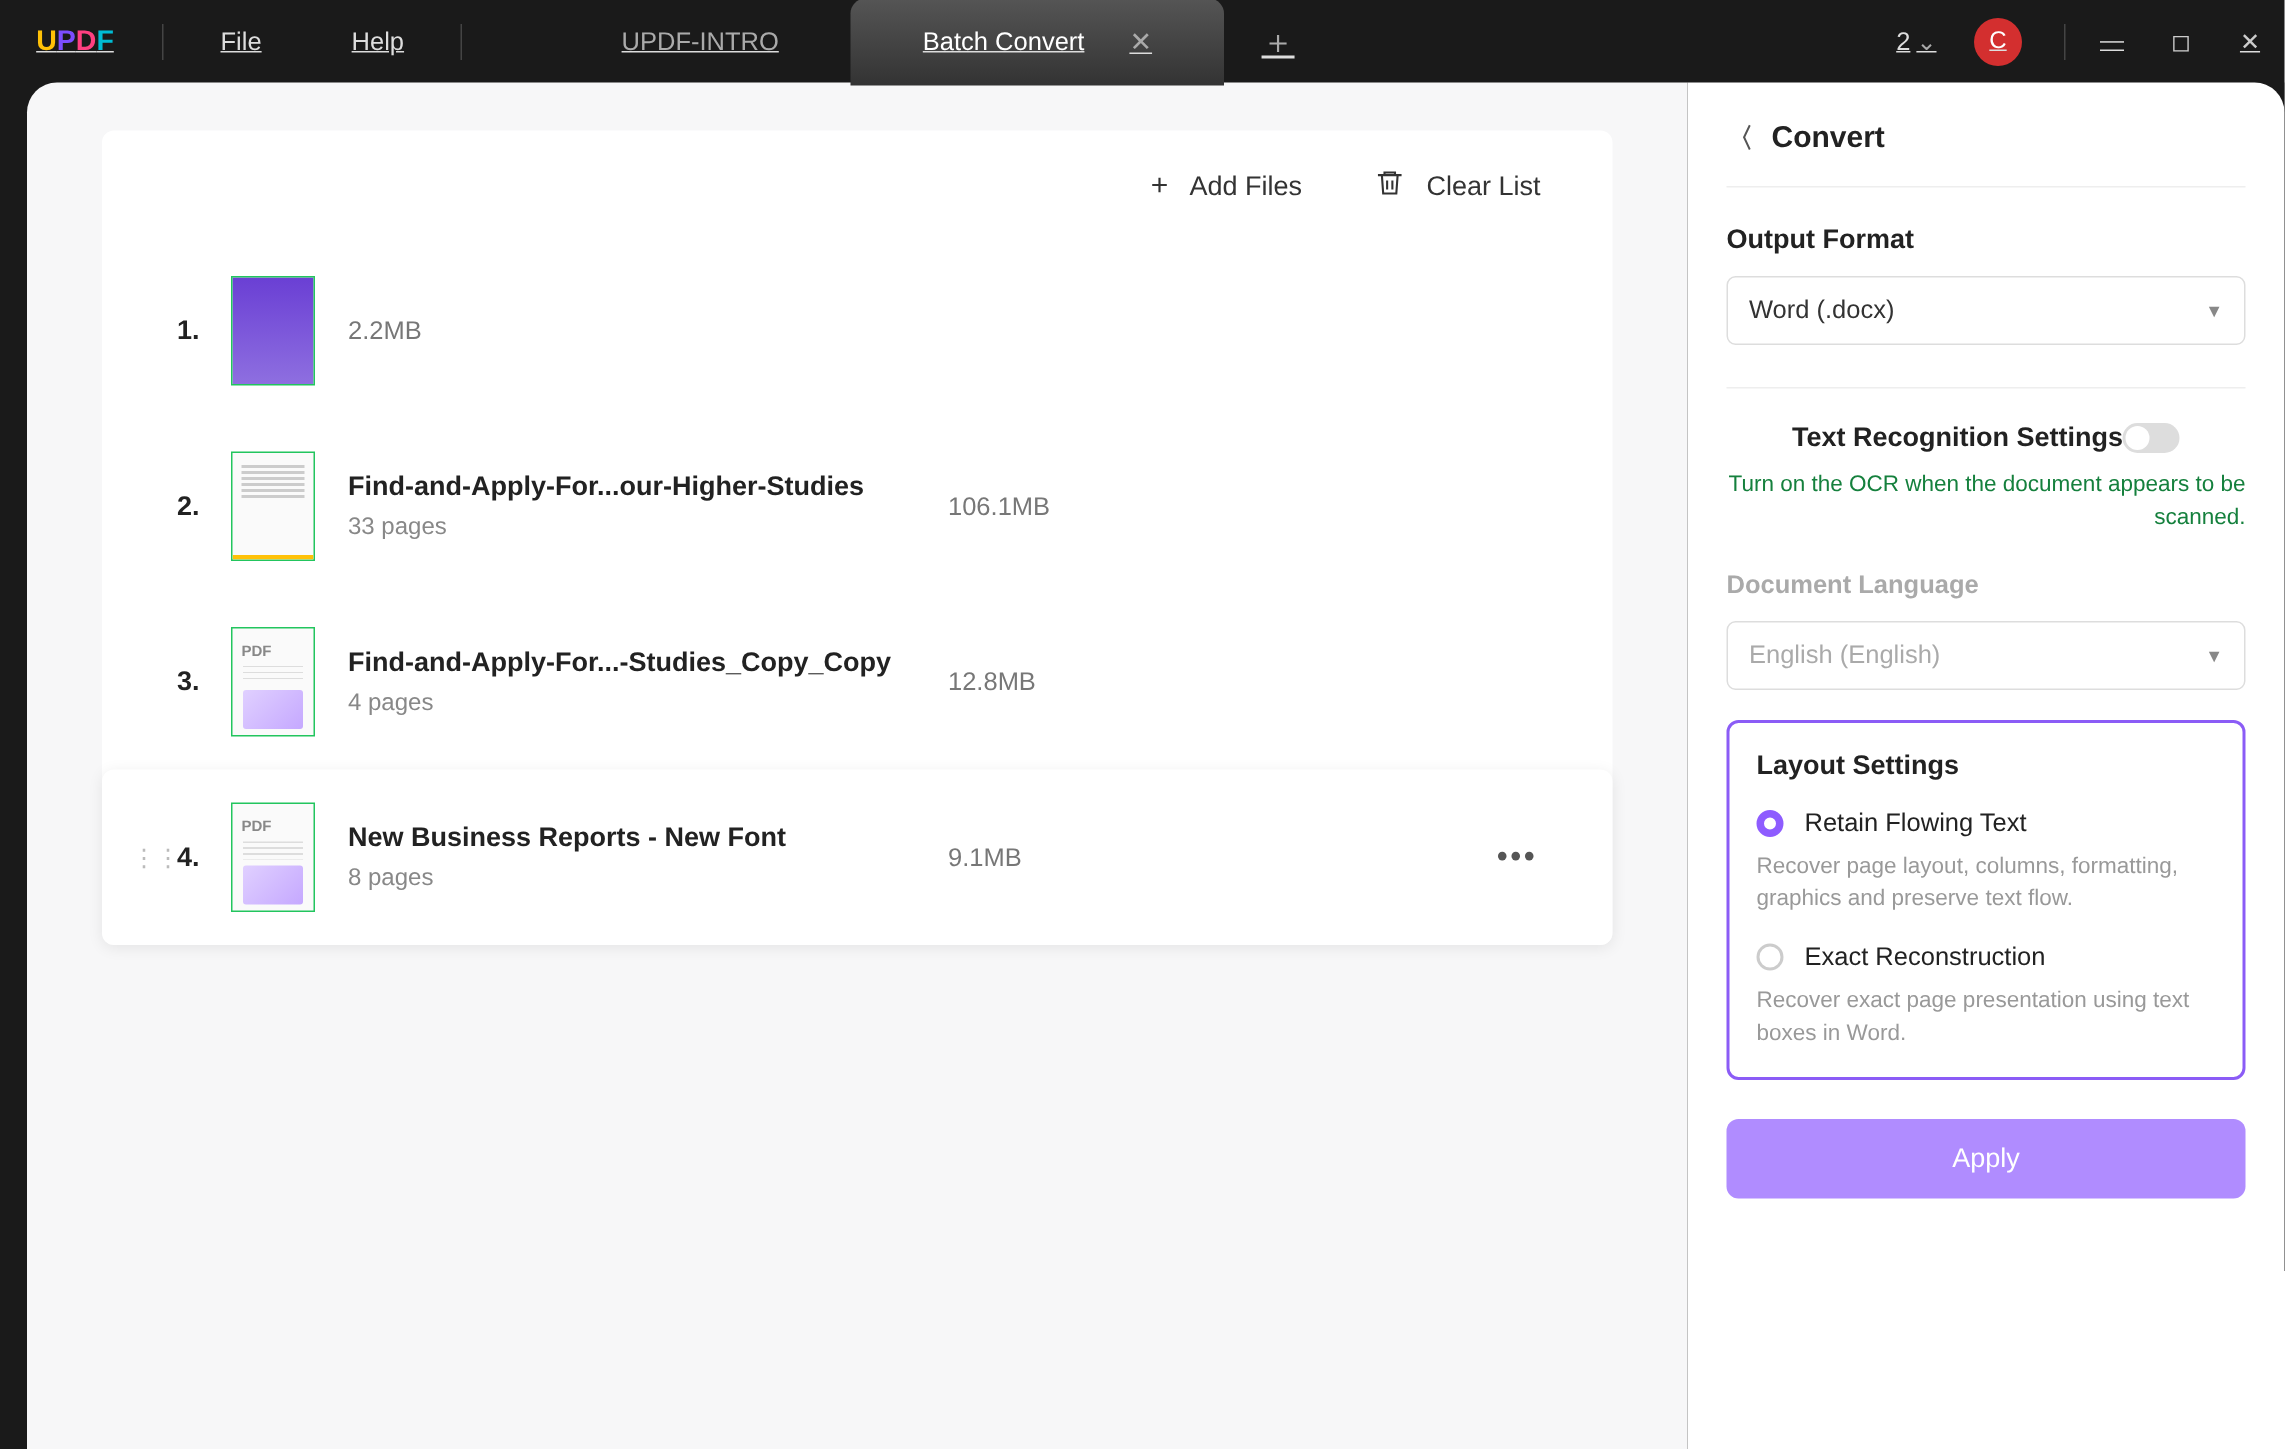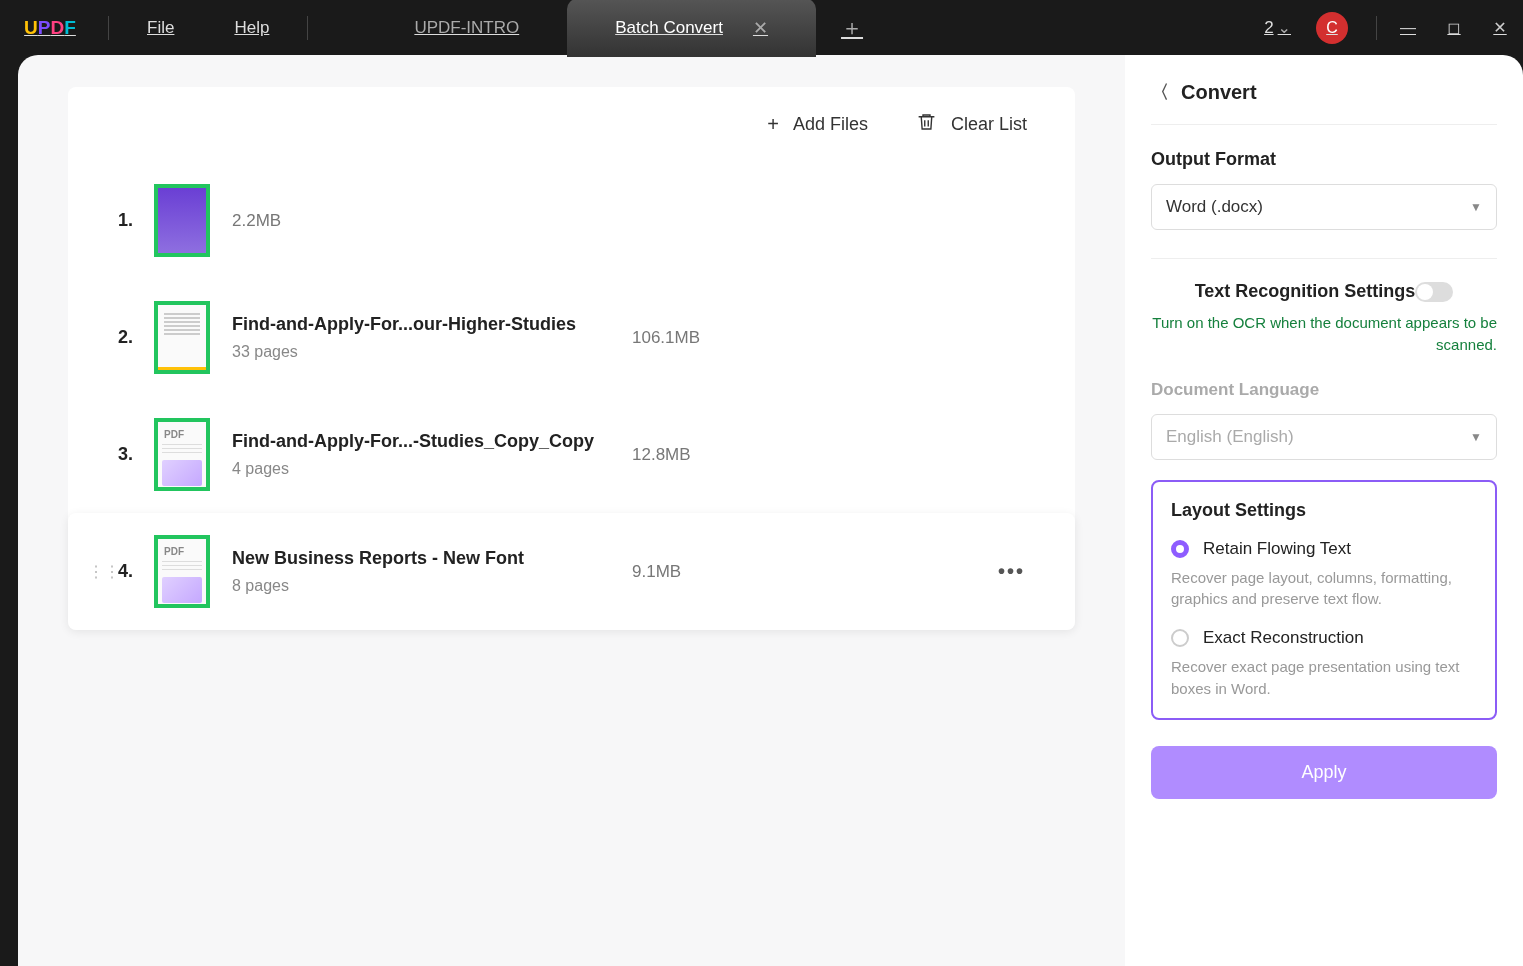--- a/index.html
+++ b/index.html
@@ -22,21 +22,21 @@
 .content { display:flex; height:911px; background:#1a1a1a; }
 .main { flex:1; background:#f7f7f8; border-radius:20px 0 0 0; margin-left:18px; padding:32px 0; }
 .list-container { background:#fff; margin:0 50px; border-radius:8px; }
 .list-header { display:flex; justify-content:flex-end; align-items:center; padding:24px 48px 24px 0; gap:48px; }
 .hbtn { display:flex; align-items:center; gap:14px; font-size:18px; color:#333; cursor:pointer; }
 .file-row { display:flex; align-items:center; padding:22px 20px 22px 20px; border-radius:8px; position:relative; }
 .file-row.hovered { background:#fff; box-shadow:0 2px 10px rgba(0,0,0,0.08); }
 .drag-handle { width:30px; color:#bbb; font-size:16px; visibility:hidden; }
 .file-row.hovered .drag-handle { visibility:visible; }
 .row-num { width:36px; font-size:18px; color:#222; font-weight:600; }
-.thumb { width:56px; height:73px; border:4px solid #22c55e; margin-right:22px; background:#fafafa; display:flex; flex-direction:column; align-items:center; justify-content:center; position:relative; overflow:hidden; }
+.thumb { width:56px; height:73px; border:1px solid #22c55e; margin-right:22px; background:#fafafa; display:flex; flex-direction:column; align-items:center; justify-content:center; position:relative; overflow:hidden; }
 .thumb.purple { background:linear-gradient(180deg,#6a3fd4 0%,#8e6fe0 100%); }
 .thumb.doc::before { content:""; position:absolute; top:8px; left:6px; right:6px; height:2px; background:#ccc; box-shadow:0 4px 0 #ccc,0 8px 0 #ccc,0 12px 0 #ccc,0 16px 0 #ccc,0 20px 0 #ccc; }
 .thumb.doc::after { content:""; position:absolute; bottom:0; left:0; right:0; height:3px; background:#ffc107; }
 .thumb.pdf { padding-top:6px; }
 .thumb.pdf .pdf-label{font-size:10px;font-weight:bold;color:#888;align-self:flex-start;margin-left:6px;}
 .thumb.pdf .pdf-lines{width:40px;height:12px;margin-top:4px;background:repeating-linear-gradient(180deg,#ddd 0,#ddd 1px,transparent 1px,transparent 4px);}
 .thumb.pdf .pdf-img{width:40px;height:26px;margin-top:4px;background:linear-gradient(135deg,#e0d0ff 0%,#c5a8ff 100%);border-radius:2px;}
 .file-info { flex:0 0 400px; }
 .file-title { font-size:18px; font-weight:600; color:#222; }
 .file-pages { font-size:16px; color:#888; margin-top:8px; }

